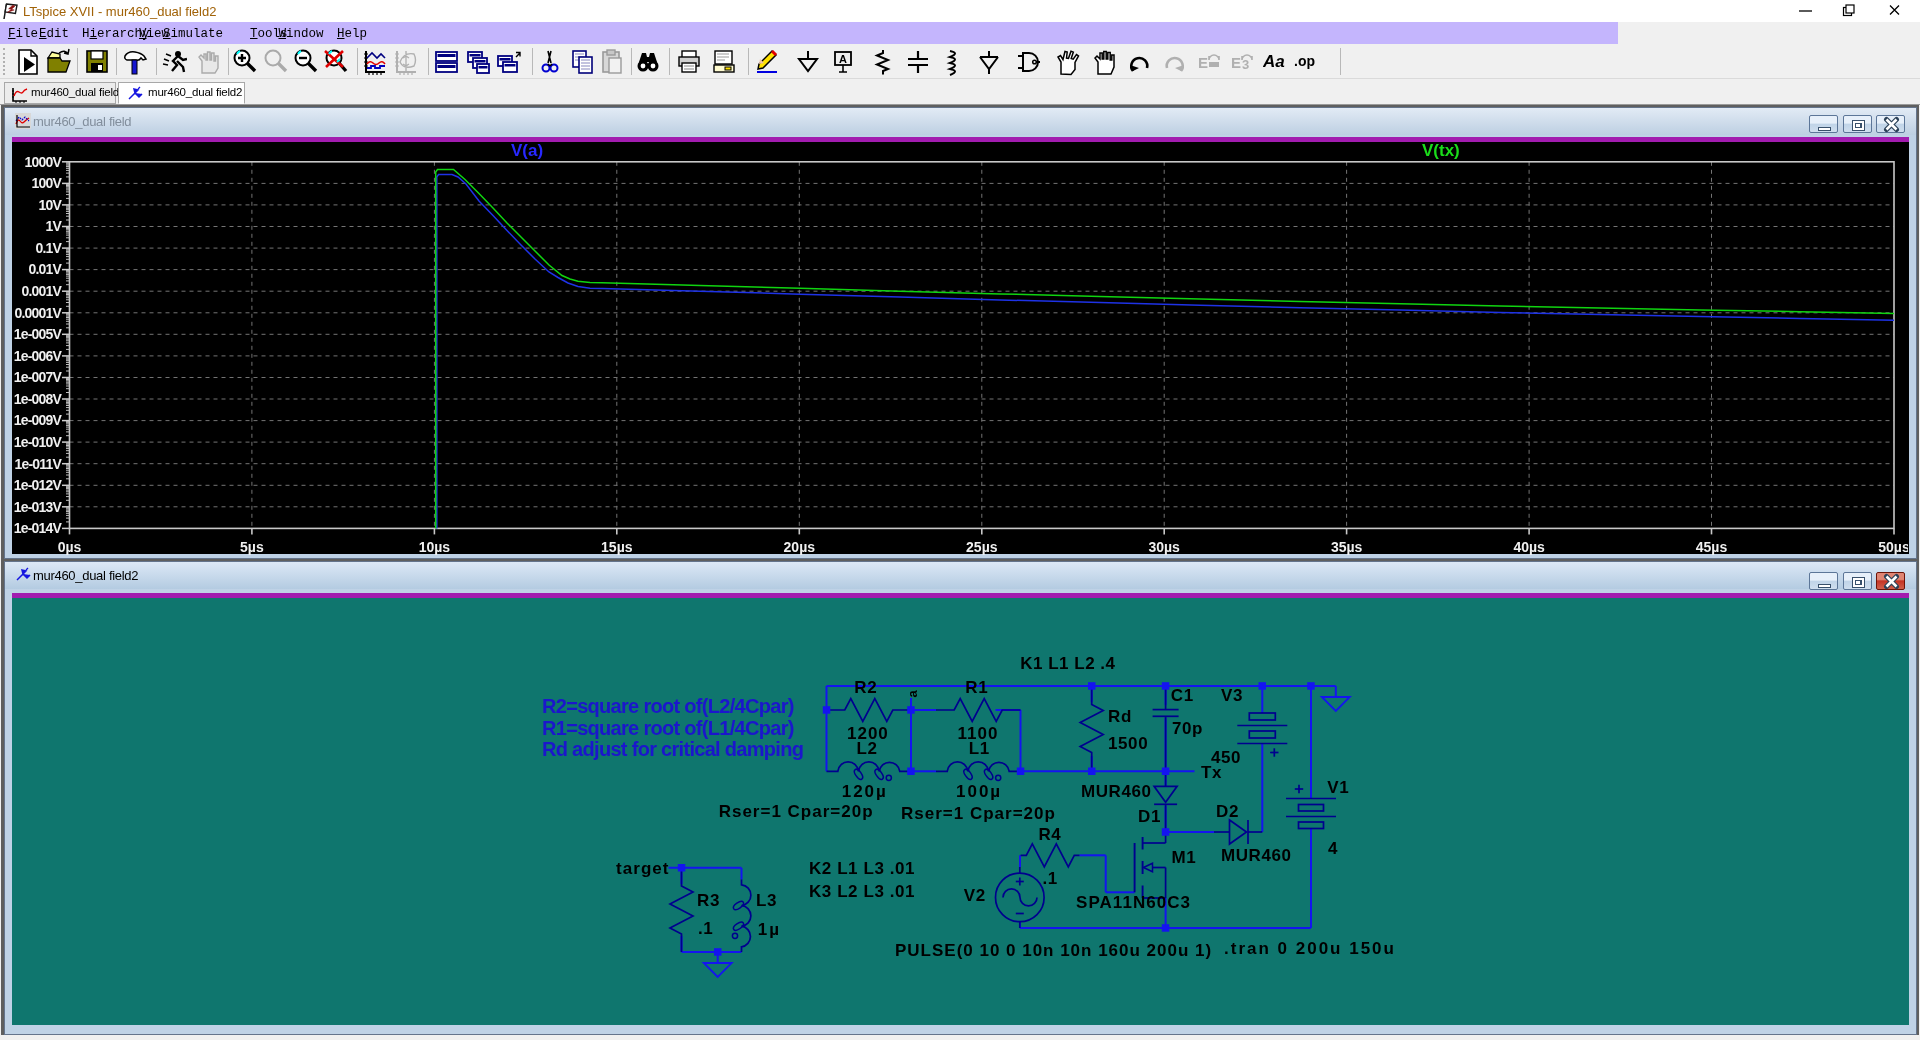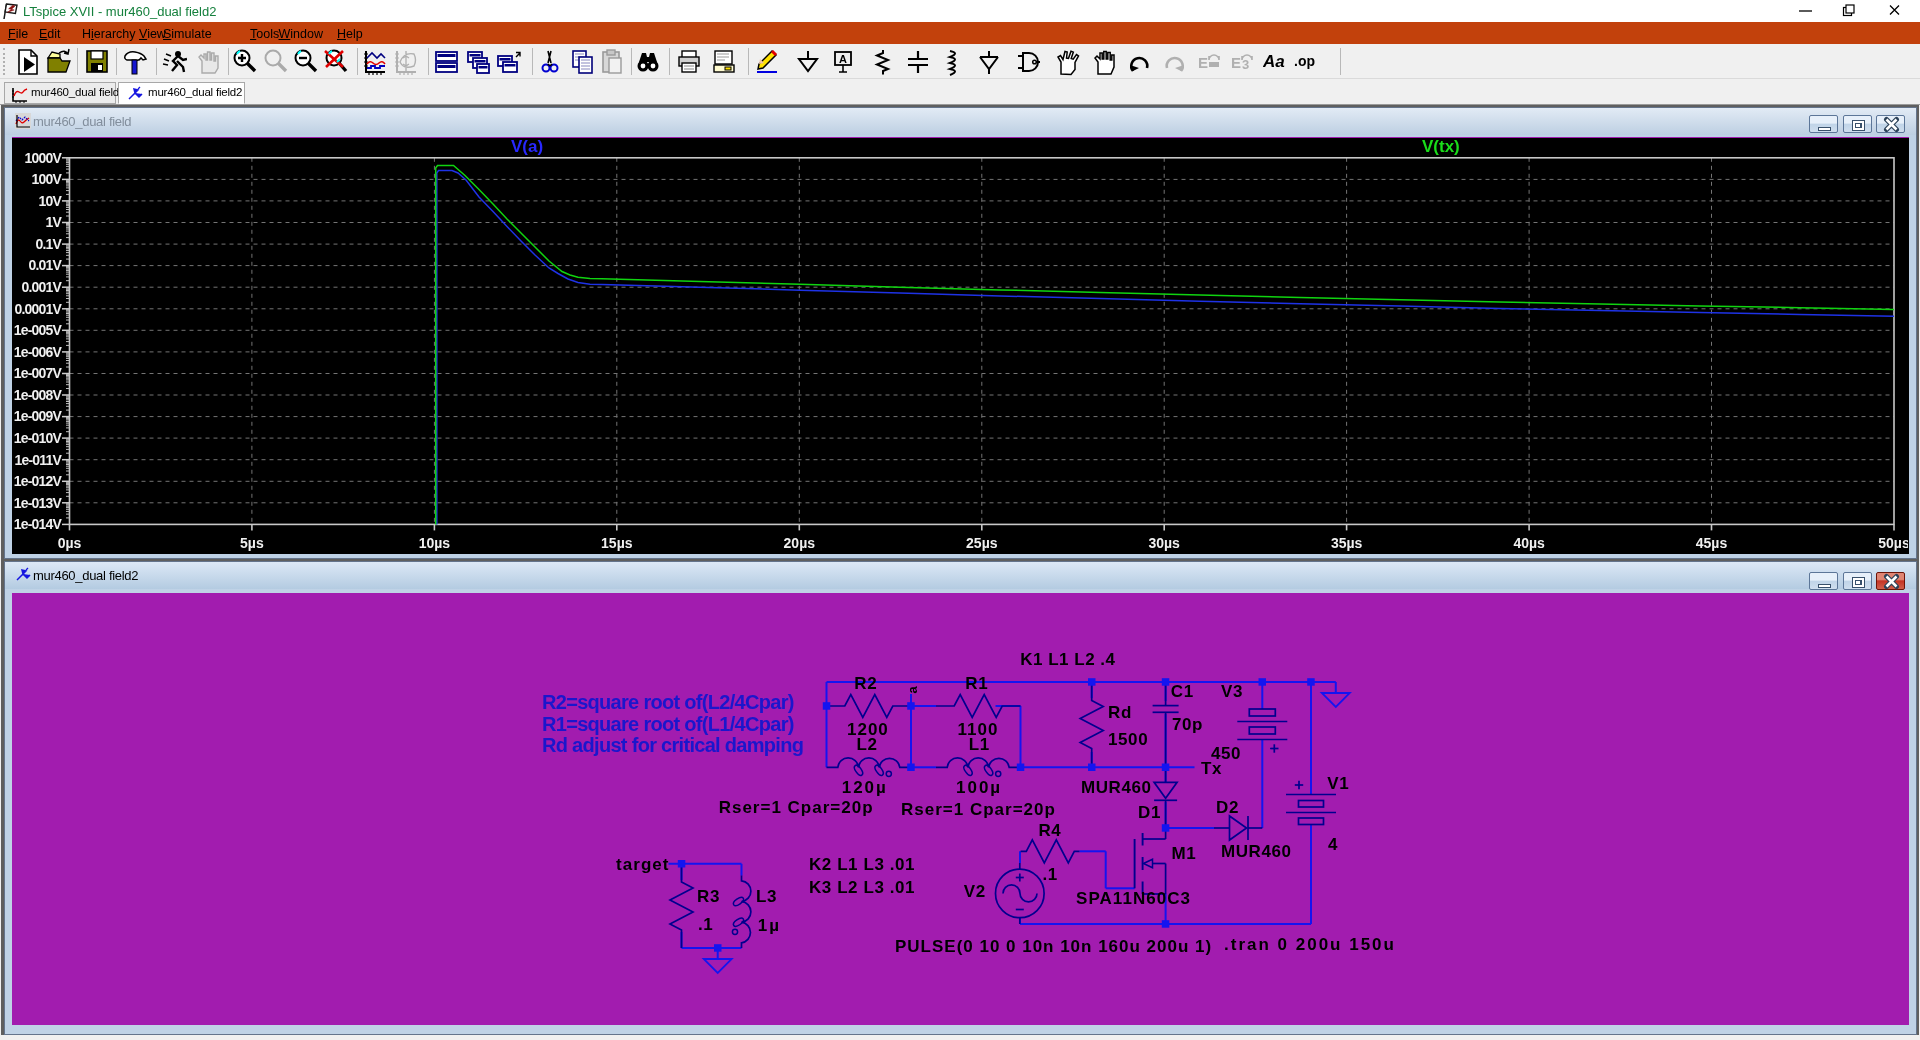--- a/index.html
+++ b/index.html
@@ -1,36 +1,36 @@
 <!DOCTYPE html>
 <html><head><meta charset="utf-8"><style>
 * { margin:0; padding:0; box-sizing:border-box; }
 html,body { width:1920px; height:1040px; overflow:hidden; background:#f0f0f0;
   font-family:"Liberation Sans", sans-serif; -webkit-font-smoothing:antialiased; }
 #titlebar { position:absolute; left:0; top:0; width:1920px; height:22px; background:#fff; }
-#titlebar .t { position:absolute; left:23px; top:4px; font-size:13px; color:#15803d; }
-#menubar { position:absolute; left:0; top:22px; width:1920px; height:22px; background:#c2410c; }
+#titlebar .t { position:absolute; left:23px; top:4px; font-size:13px; color:#a16207; }
+#menubar { position:absolute; left:0; top:22px; width:1618px; height:22px; background:#c4b5fd;font-family:Liberation Mono, monospace; }
 .mi { position:absolute; top:5px; font-size:12.5px; color:#000; }
 #toolbar { position:absolute; left:0; top:44px; width:1920px; height:35px; background:#f0f0f0;
   border-bottom:1px solid #dadada; }
 .ti { position:absolute; }
 .tsep { position:absolute; top:4px; width:1px; height:27px; background:#b8b8b8; }
 #tabbar { position:absolute; left:0; top:80px; width:1920px; height:25px; background:#f0f0f0;
   border-bottom:1px solid #9a9a9a; }
 .tab { position:absolute; top:2px; height:22px; font-size:13px; color:#000; border:1px solid #a8a8a8; white-space:nowrap; }
 #mdi { position:absolute; left:1px; top:105px; width:1918px; height:930px; background:#5f5f5f; }
 .win { position:absolute; border:1px solid #64748c; background:#bfd2e6; }
 .wtitle { position:absolute; left:0px; top:0px; right:0px; height:27px;
   background:linear-gradient(#e2ebf5,#bdcfe2); }
 .wtitle.active { background:linear-gradient(#dce8f6,#b4cbe1); }
 .wtext { position:absolute; left:28px; top:6px; font-size:13px; letter-spacing:-0.3px; }
 .mbtn { position:absolute; width:29px; height:18px; border:1px solid #5c7698; border-radius:2px;
   background:linear-gradient(#e7f0fa 45%,#c0d4e8 50%,#cfdeee); }
 .mbtn-red { background:linear-gradient(#e08573 40%,#c43425 50%,#d0604c); border-color:#6e1408; }
-.client { position:absolute; left:7px; right:7px; bottom:4px; border-top:1px solid #a21caf;text-decoration:underline; }
+.client { position:absolute; left:7px; right:7px; bottom:4px; border-top:5px solid #a21caf;text-decoration:underline; }
 svg text { font-family:"Liberation Sans", sans-serif; }
 </style></head>
 <body>
 <div id="titlebar">
   <div style="position:absolute;left:2px;top:2px"><svg width="17" height="17" viewBox="0 0 17 17">
         <path d="M2 17 L4.5 2" stroke="#1a1a1a" stroke-width="1.5" fill="none"></path>
         <path d="M4.5 2 l10.5 1.2 -1.6 8.2 -10.3 -1.4 Z" fill="#fff" stroke="#1a1a1a" stroke-width="1.4"></path>
         <path d="M10.8 3.2 l-4.2 3.6 2.8 0.4 -4 3.2 6.8 -2.4 -2.6 -0.8 3.4 -3 Z" fill="#8b1414" stroke="#8b1414" stroke-width="0.5"></path>
       </svg></div>
   <div class="t">LTspice XVII - mur460_dual field2</div>
@@ -532,21 +532,21 @@
       <div class="mbtn" style="left:1837.5px;top:10px">
         <div style="position:absolute;left:9px;top:4.5px;width:11px;height:9px;border:2.5px solid #fff;outline:1px solid #38506b;background:#38506b"></div>
         <div style="position:absolute;left:12.5px;top:8px;width:4px;height:2.5px;background:#fff"></div>
       </div>
       <div class="mbtn mbtn-red" style="left:1871px;top:10px">
         <svg width="29" height="18" style="position:absolute;left:0;top:0">
           <path d="M9.5 3.5 L19.5 13.5 M19.5 3.5 L9.5 13.5" stroke="#2c4258" stroke-width="5" stroke-linecap="round"></path>
           <path d="M9.5 3.5 L19.5 13.5 M19.5 3.5 L9.5 13.5" stroke="#fff" stroke-width="2.6"></path>
         </svg>
       </div>
-  <div class="client" style="top:31px;bottom:9px;background:#a21caf">
+  <div class="client" style="top:31px;bottom:9px;background:#0f766e">
     <svg width="1896" height="434" style="position:absolute;left:0;top:0">
           <g transform="translate(-12,-593)">
             <line x1="826.5" y1="681" x2="1311" y2="681" stroke="#1414f0" stroke-width="2"></line>
             <line x1="826.5" y1="681" x2="826.5" y2="766.3" stroke="#1414f0" stroke-width="2"></line>
             <line x1="911" y1="693" x2="911" y2="766.3" stroke="#1414f0" stroke-width="2"></line>
             <line x1="911" y1="705" x2="936" y2="705" stroke="#1414f0" stroke-width="2"></line>
             <line x1="911" y1="766.3" x2="936" y2="766.3" stroke="#1414f0" stroke-width="2"></line>
             <line x1="995.5" y1="705" x2="1020.5" y2="705" stroke="#1414f0" stroke-width="2"></line>
             <line x1="1020.5" y1="705" x2="1020.5" y2="766.3" stroke="#1414f0" stroke-width="2"></line>
             <line x1="1020.5" y1="766.3" x2="1194.5" y2="766.3" stroke="#1414f0" stroke-width="2"></line>

